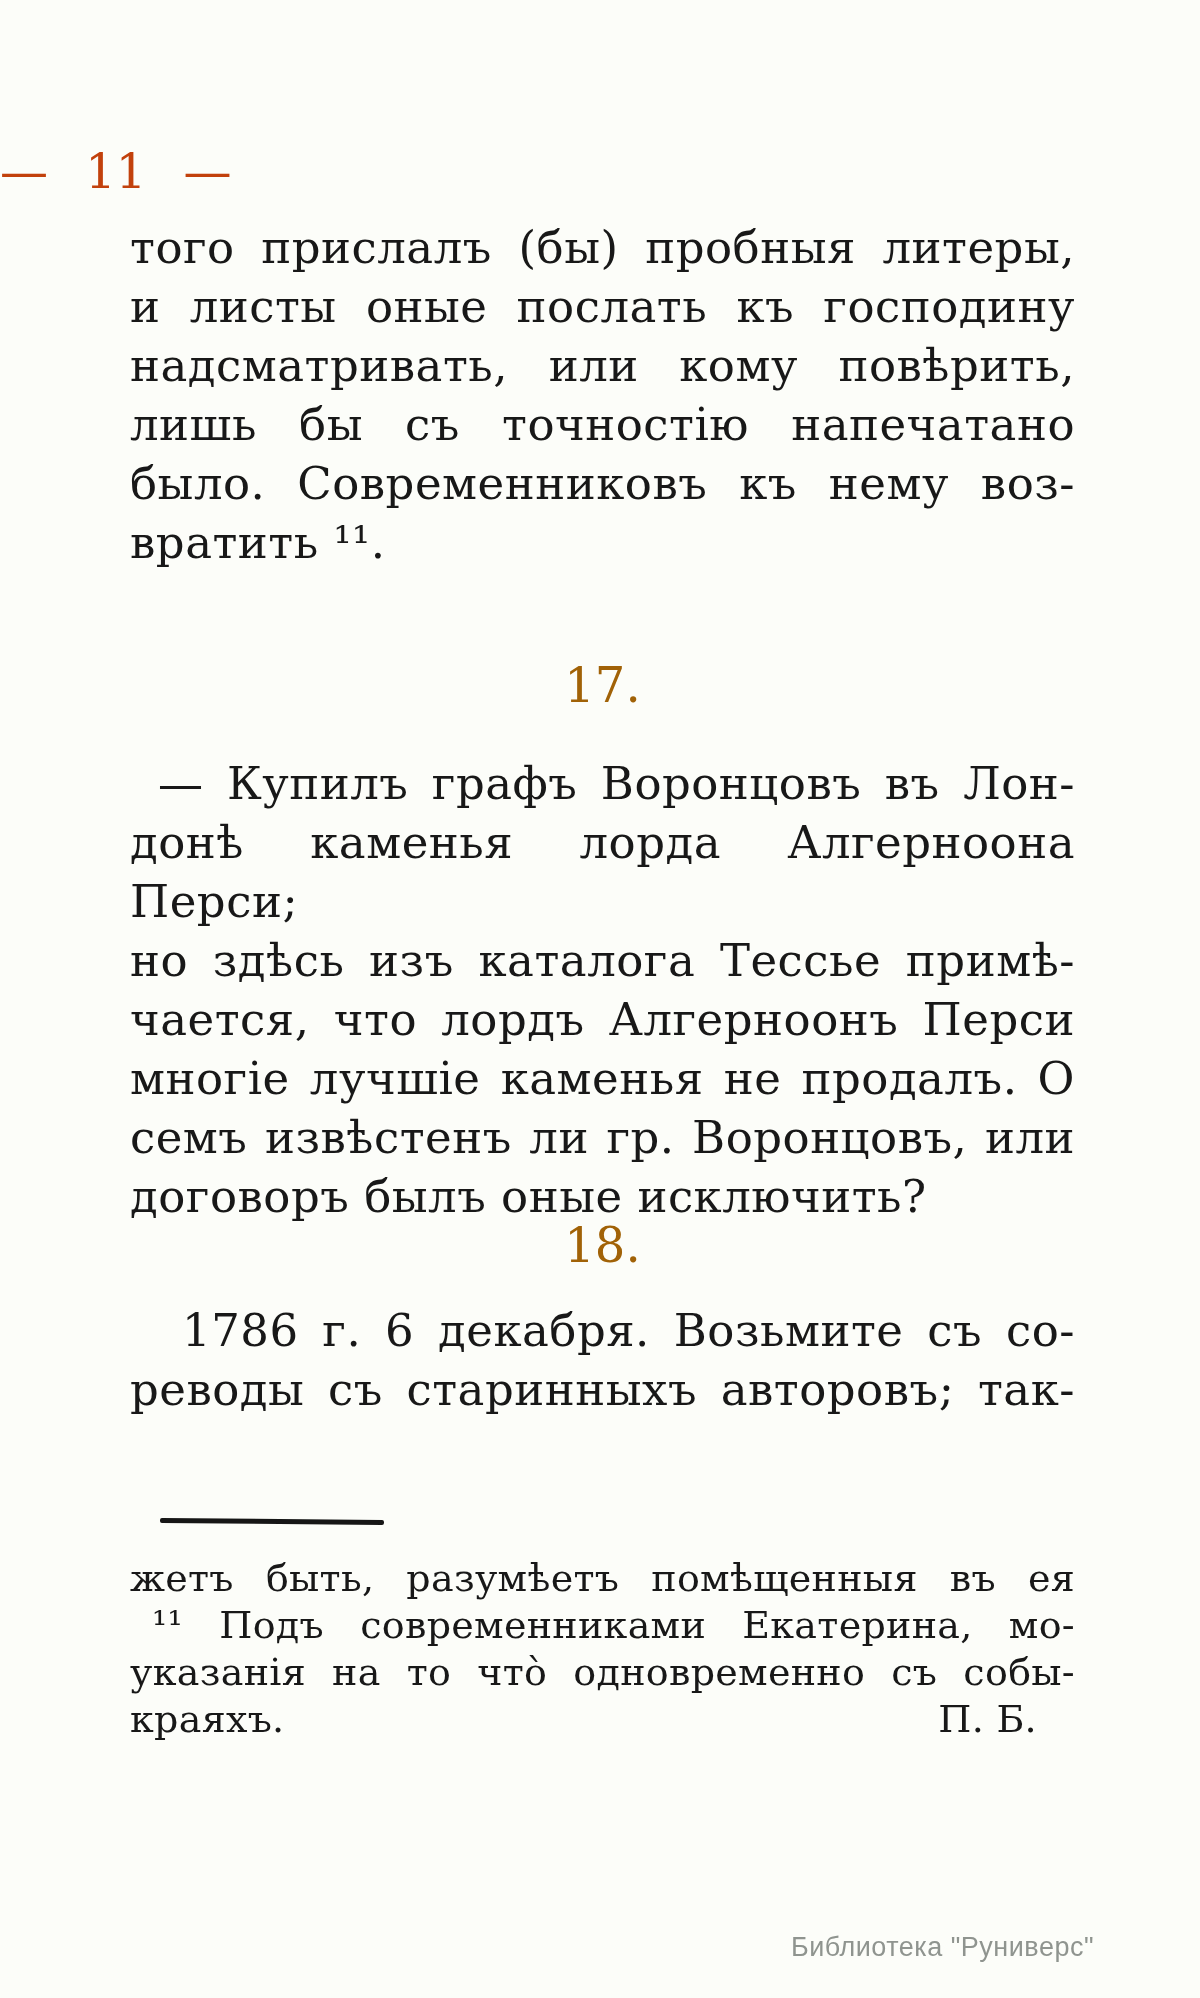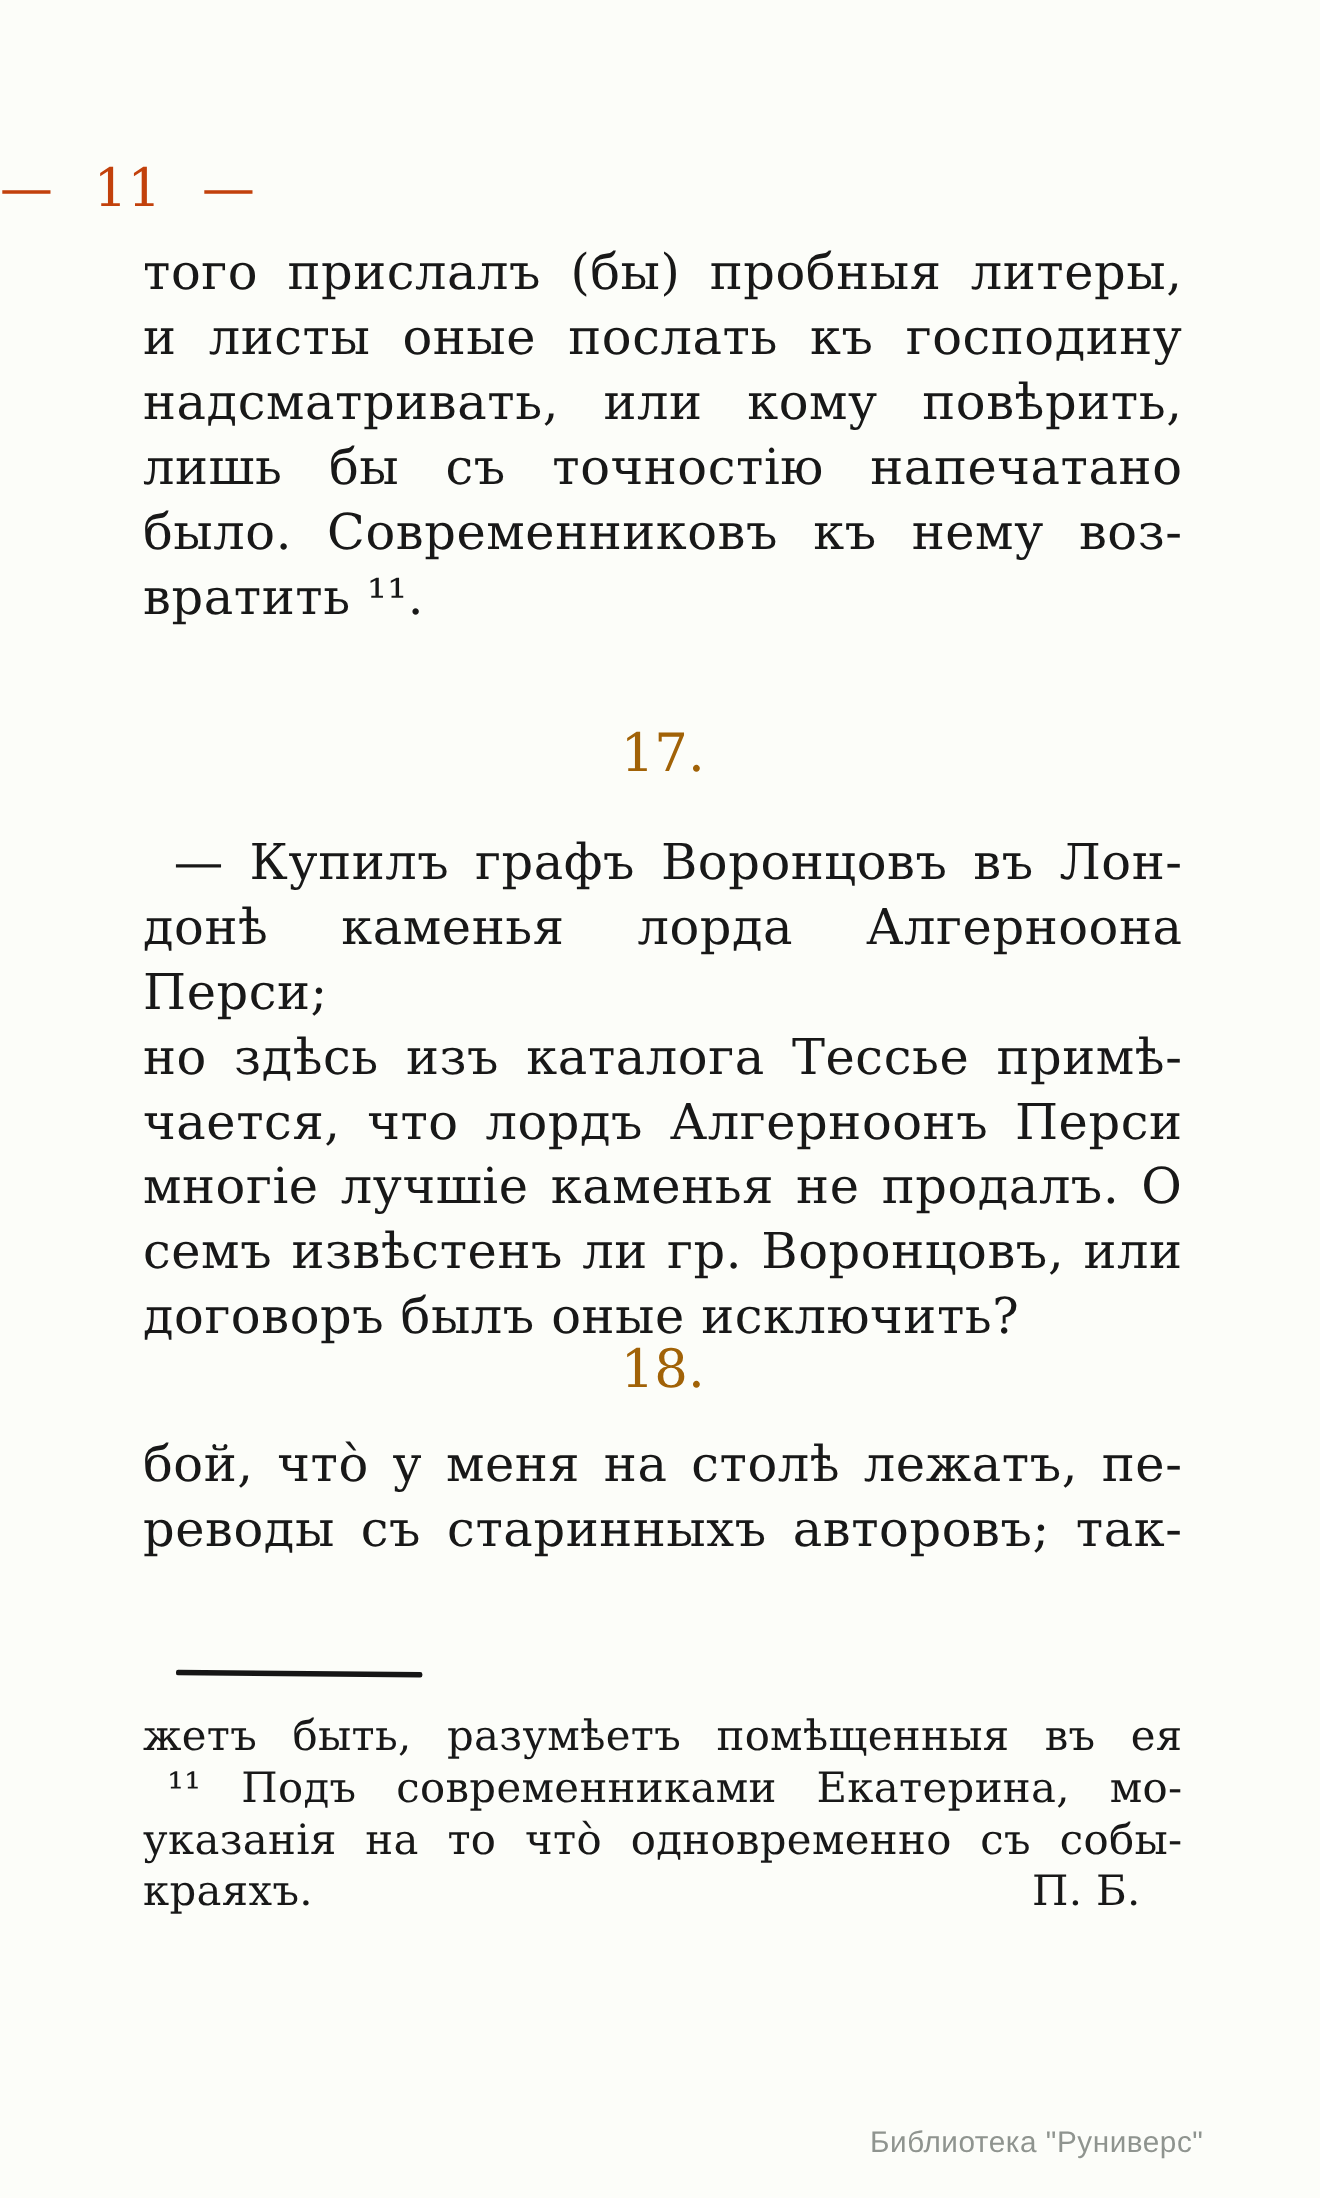--- a/index.html
+++ b/index.html
@@ -109,21 +109,21 @@
     <div class="jline">но здѣсь изъ каталога Тессье примѣ-</div>
     <div class="jline">чается, что лордъ Алгерноонъ Перси</div>
     <div class="jline">многіе лучшіе каменья не продалъ. О</div>
     <div class="jline">семъ извѣстенъ ли гр. Воронцовъ, или</div>
     <div class="lline">договоръ былъ оные исключить?</div>
   </div>
 
   <div class="section-heading" style="top: 1220px;">18.</div>
 
   <div class="text-block main-text" style="top: 1301px;">
-    <div class="jline">бой, что̀ у меня на столѣ лежатъ, пе-</div>
+    <div class="jline indent-md">1786 г. 6 декабря. Возьмите съ со-</div>
     <div class="jline">реводы съ старинныхъ авторовъ; так-</div>
   </div>
 
   <div class="footnote-rule"></div>
 
   <div class="text-block footnote-text" style="top: 1555px;">
     <div class="jline">жетъ быть, разумѣетъ помѣщенныя въ ея</div>
     <div class="jline indent-fn">¹¹ Подъ современниками Екатерина, мо-</div>
     <div class="jline">указанія на то что̀ одновременно съ собы-</div>
     <div class="footnote-last-row">

